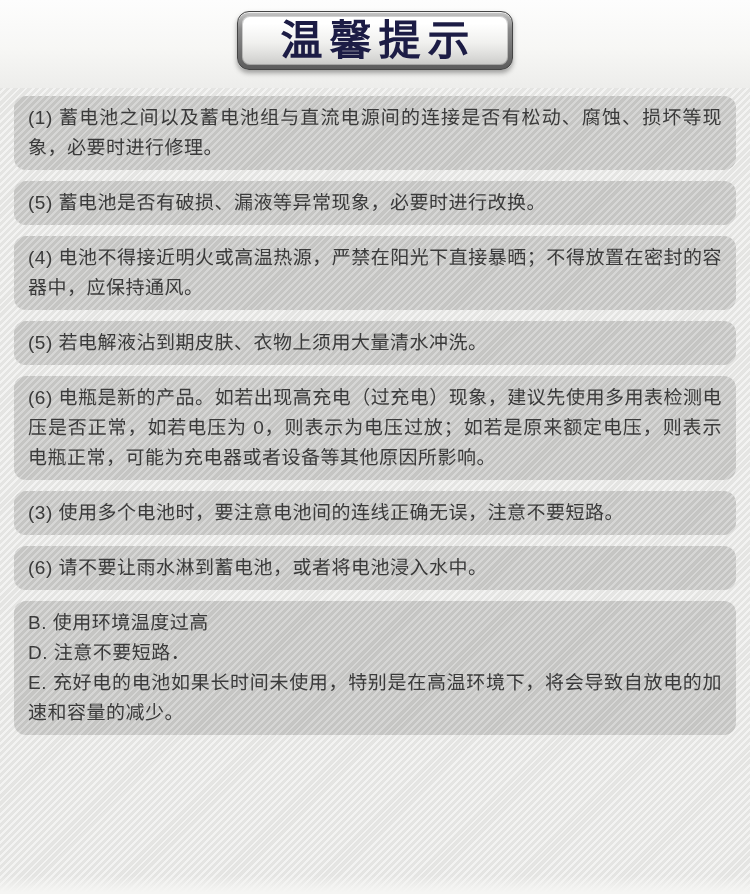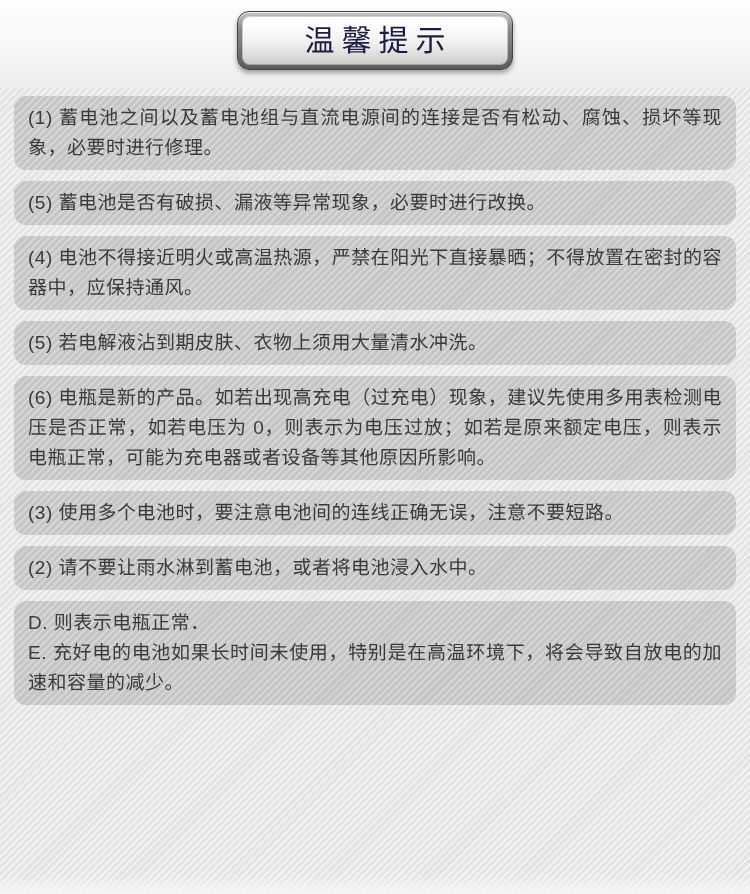--- a/index.html
+++ b/index.html
@@ -30,22 +30,22 @@
   }
   .badge-face{
     width:100%;height:100%;
     border-radius:8px;
     background:linear-gradient(180deg,#ffffff 15%,#f0f0ee 55%,#d9d9d7 85%,#c9c9c7 100%);
     box-shadow:0 0 0 1px rgba(0,0,0,0.18) inset;
     display:flex;align-items:center;justify-content:center;
   }
   .badge-face .title{
     color:#1c1c45;
-    font-size:30px;
-    font-weight:normal;
+    font-size:42px;
+    font-weight:bold;
     letter-spacing:7px;
     text-indent:7px;
     line-height:1;
   }
   .content{
     padding:8px 0 0 0;
   }
   .tip{
     margin:0 14px 11px 14px;
     border-radius:12px;
@@ -99,24 +99,25 @@
 
     <div class="tip">
       <p>(6) 电瓶是新的产品。如若出现高充电（过充电）现象，建议先使用多用表检测电压是否正常，如若电压为 0，则表示为电压过放；如若是原来额定电压，则表示电瓶正常，可能为充电器或者设备等其他原因所影响。</p>
     </div>
 
     <div class="tip">
       <p>(3) 使用多个电池时，要注意电池间的连线正确无误，注意不要短路。</p>
     </div>
 
     <div class="tip">
-      <p>(2) 请不要让雨水淋到蓄电池，或者将电池浸入水中。</p>
+      <p>(6) 请不要让雨水淋到蓄电池，或者将电池浸入水中。</p>
     </div>
 
     <div class="tip">
-      <p>D. 则表示电瓶正常．</p>
+      <p>B. 使用环境温度过高</p>
+      <p>D. 注意不要短路．</p>
       <p>E. 充好电的电池如果长时间未使用，特别是在高温环境下，将会导致自放电的加速和容量的减少。</p>
     </div>
 
   </div>
 
   <div class="footer"></div>
 </div>
 
 </body></html>

